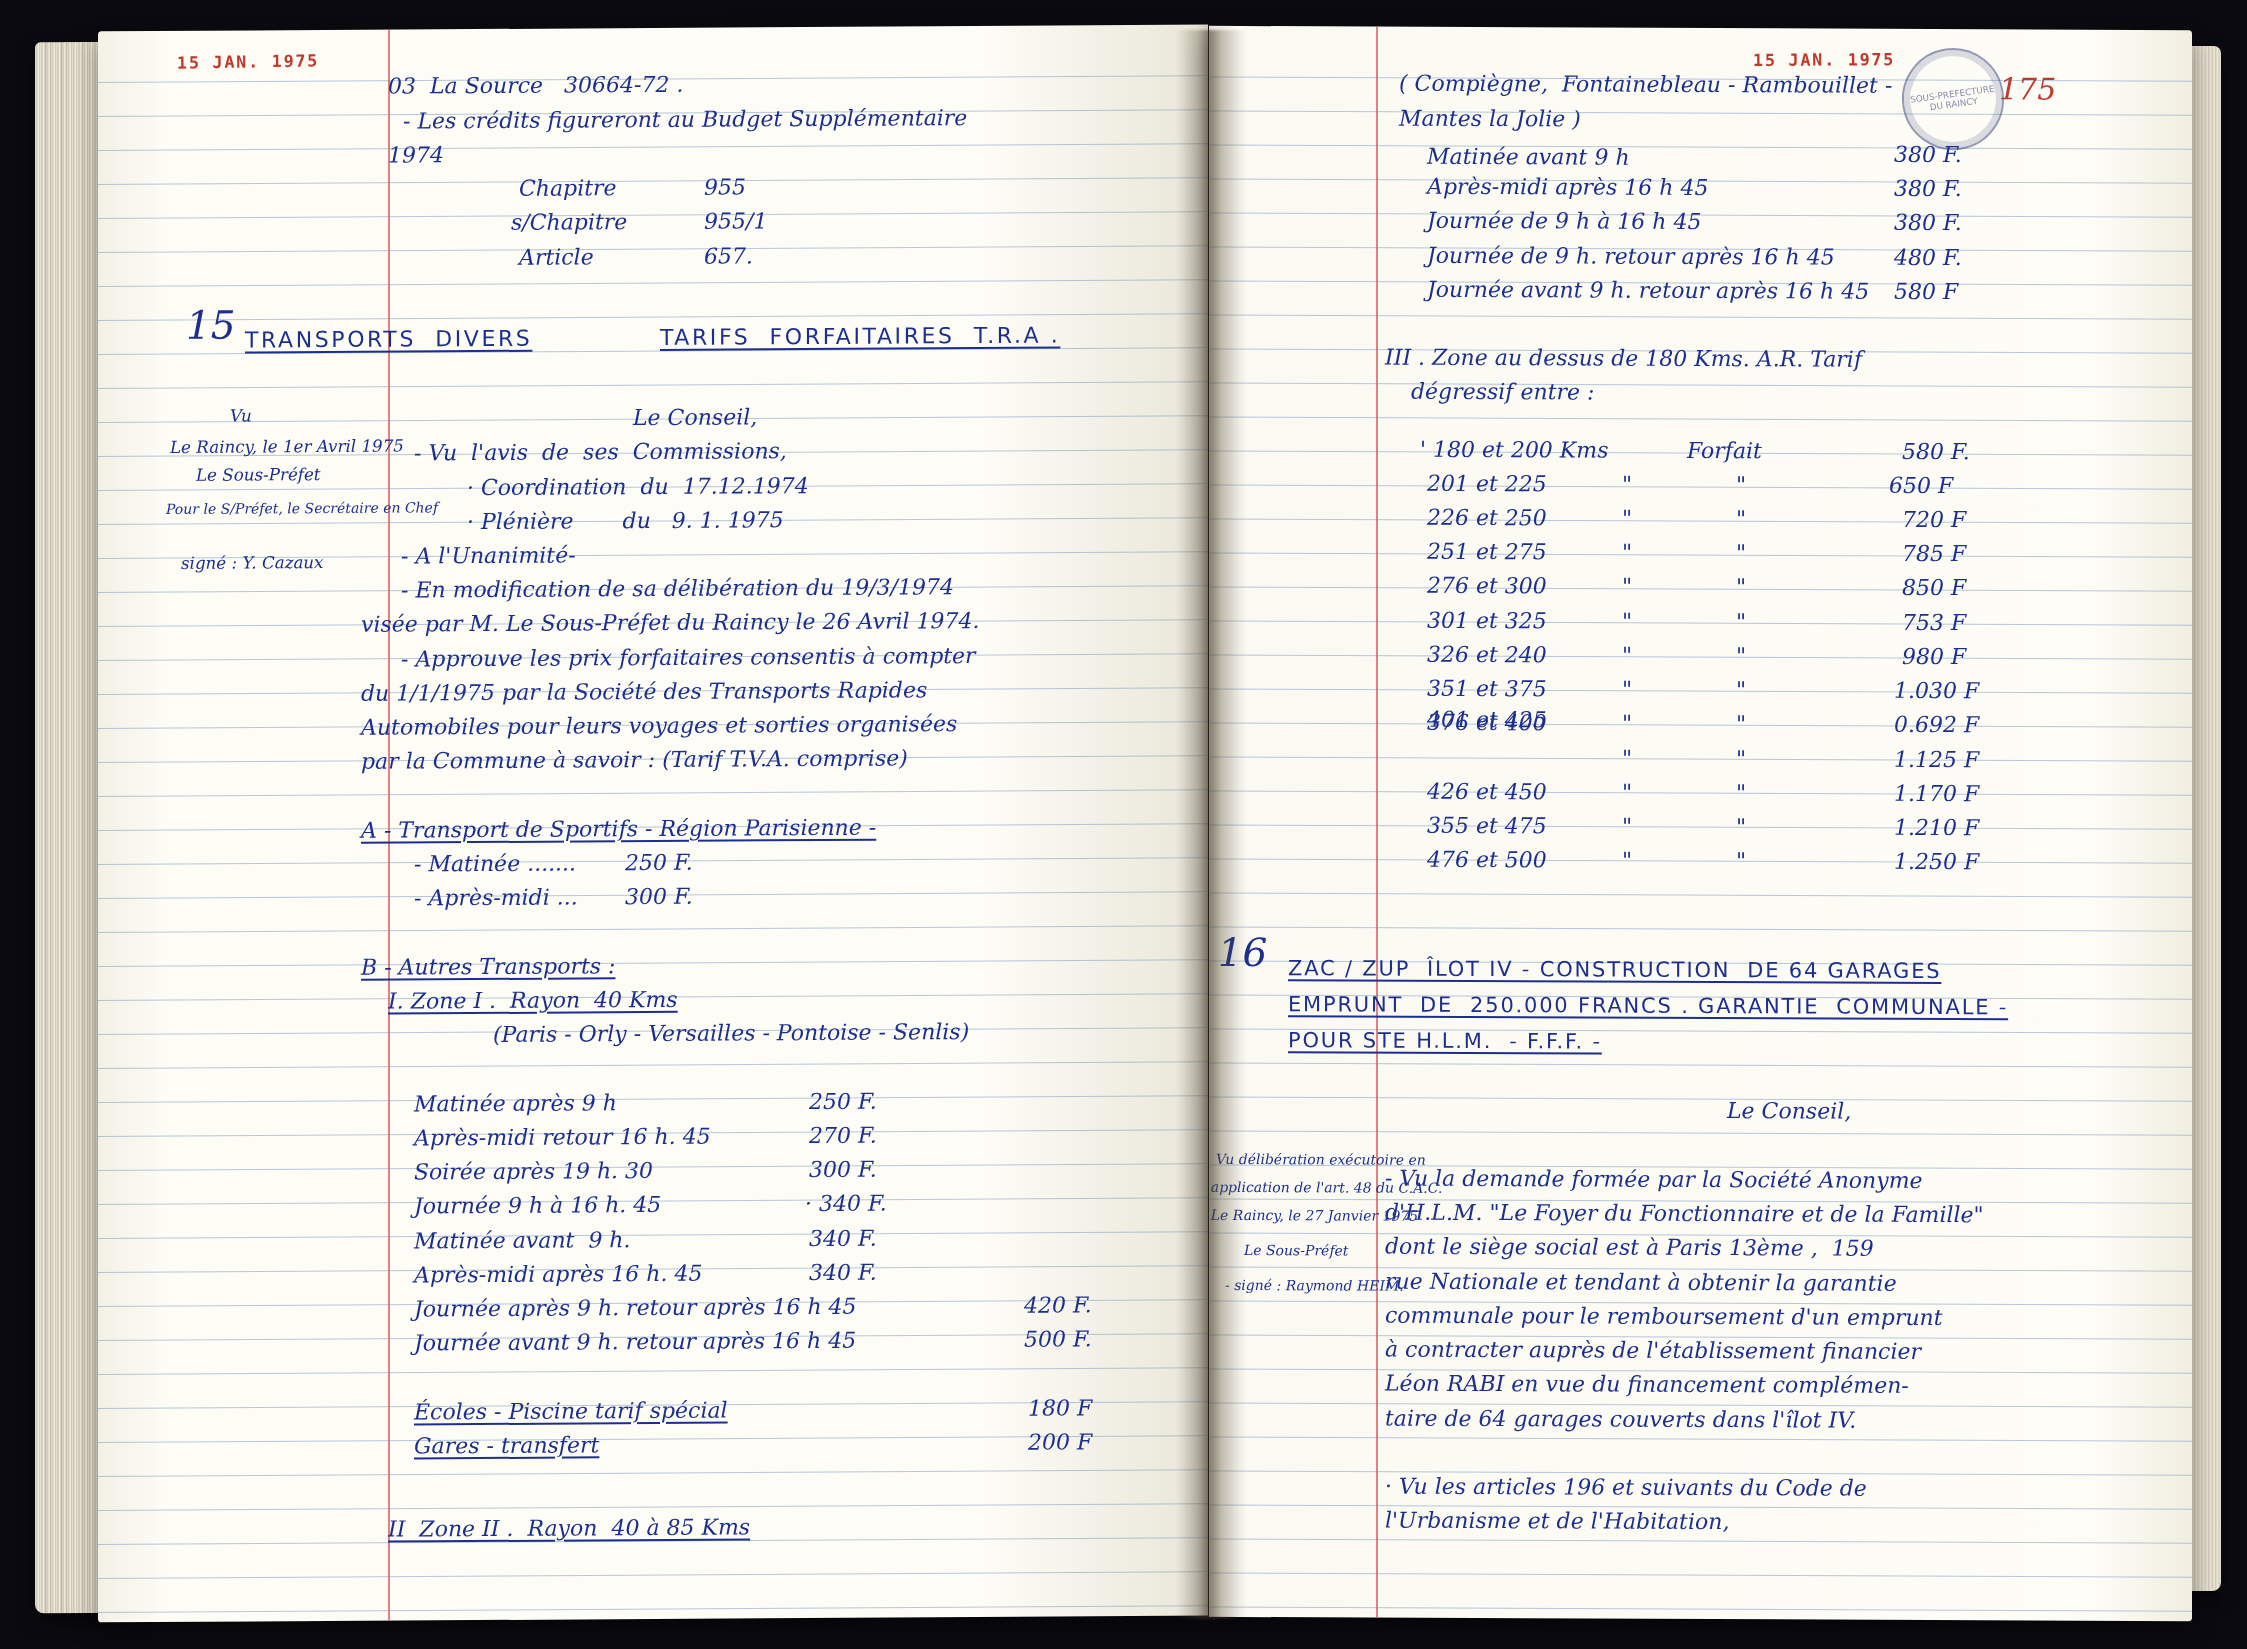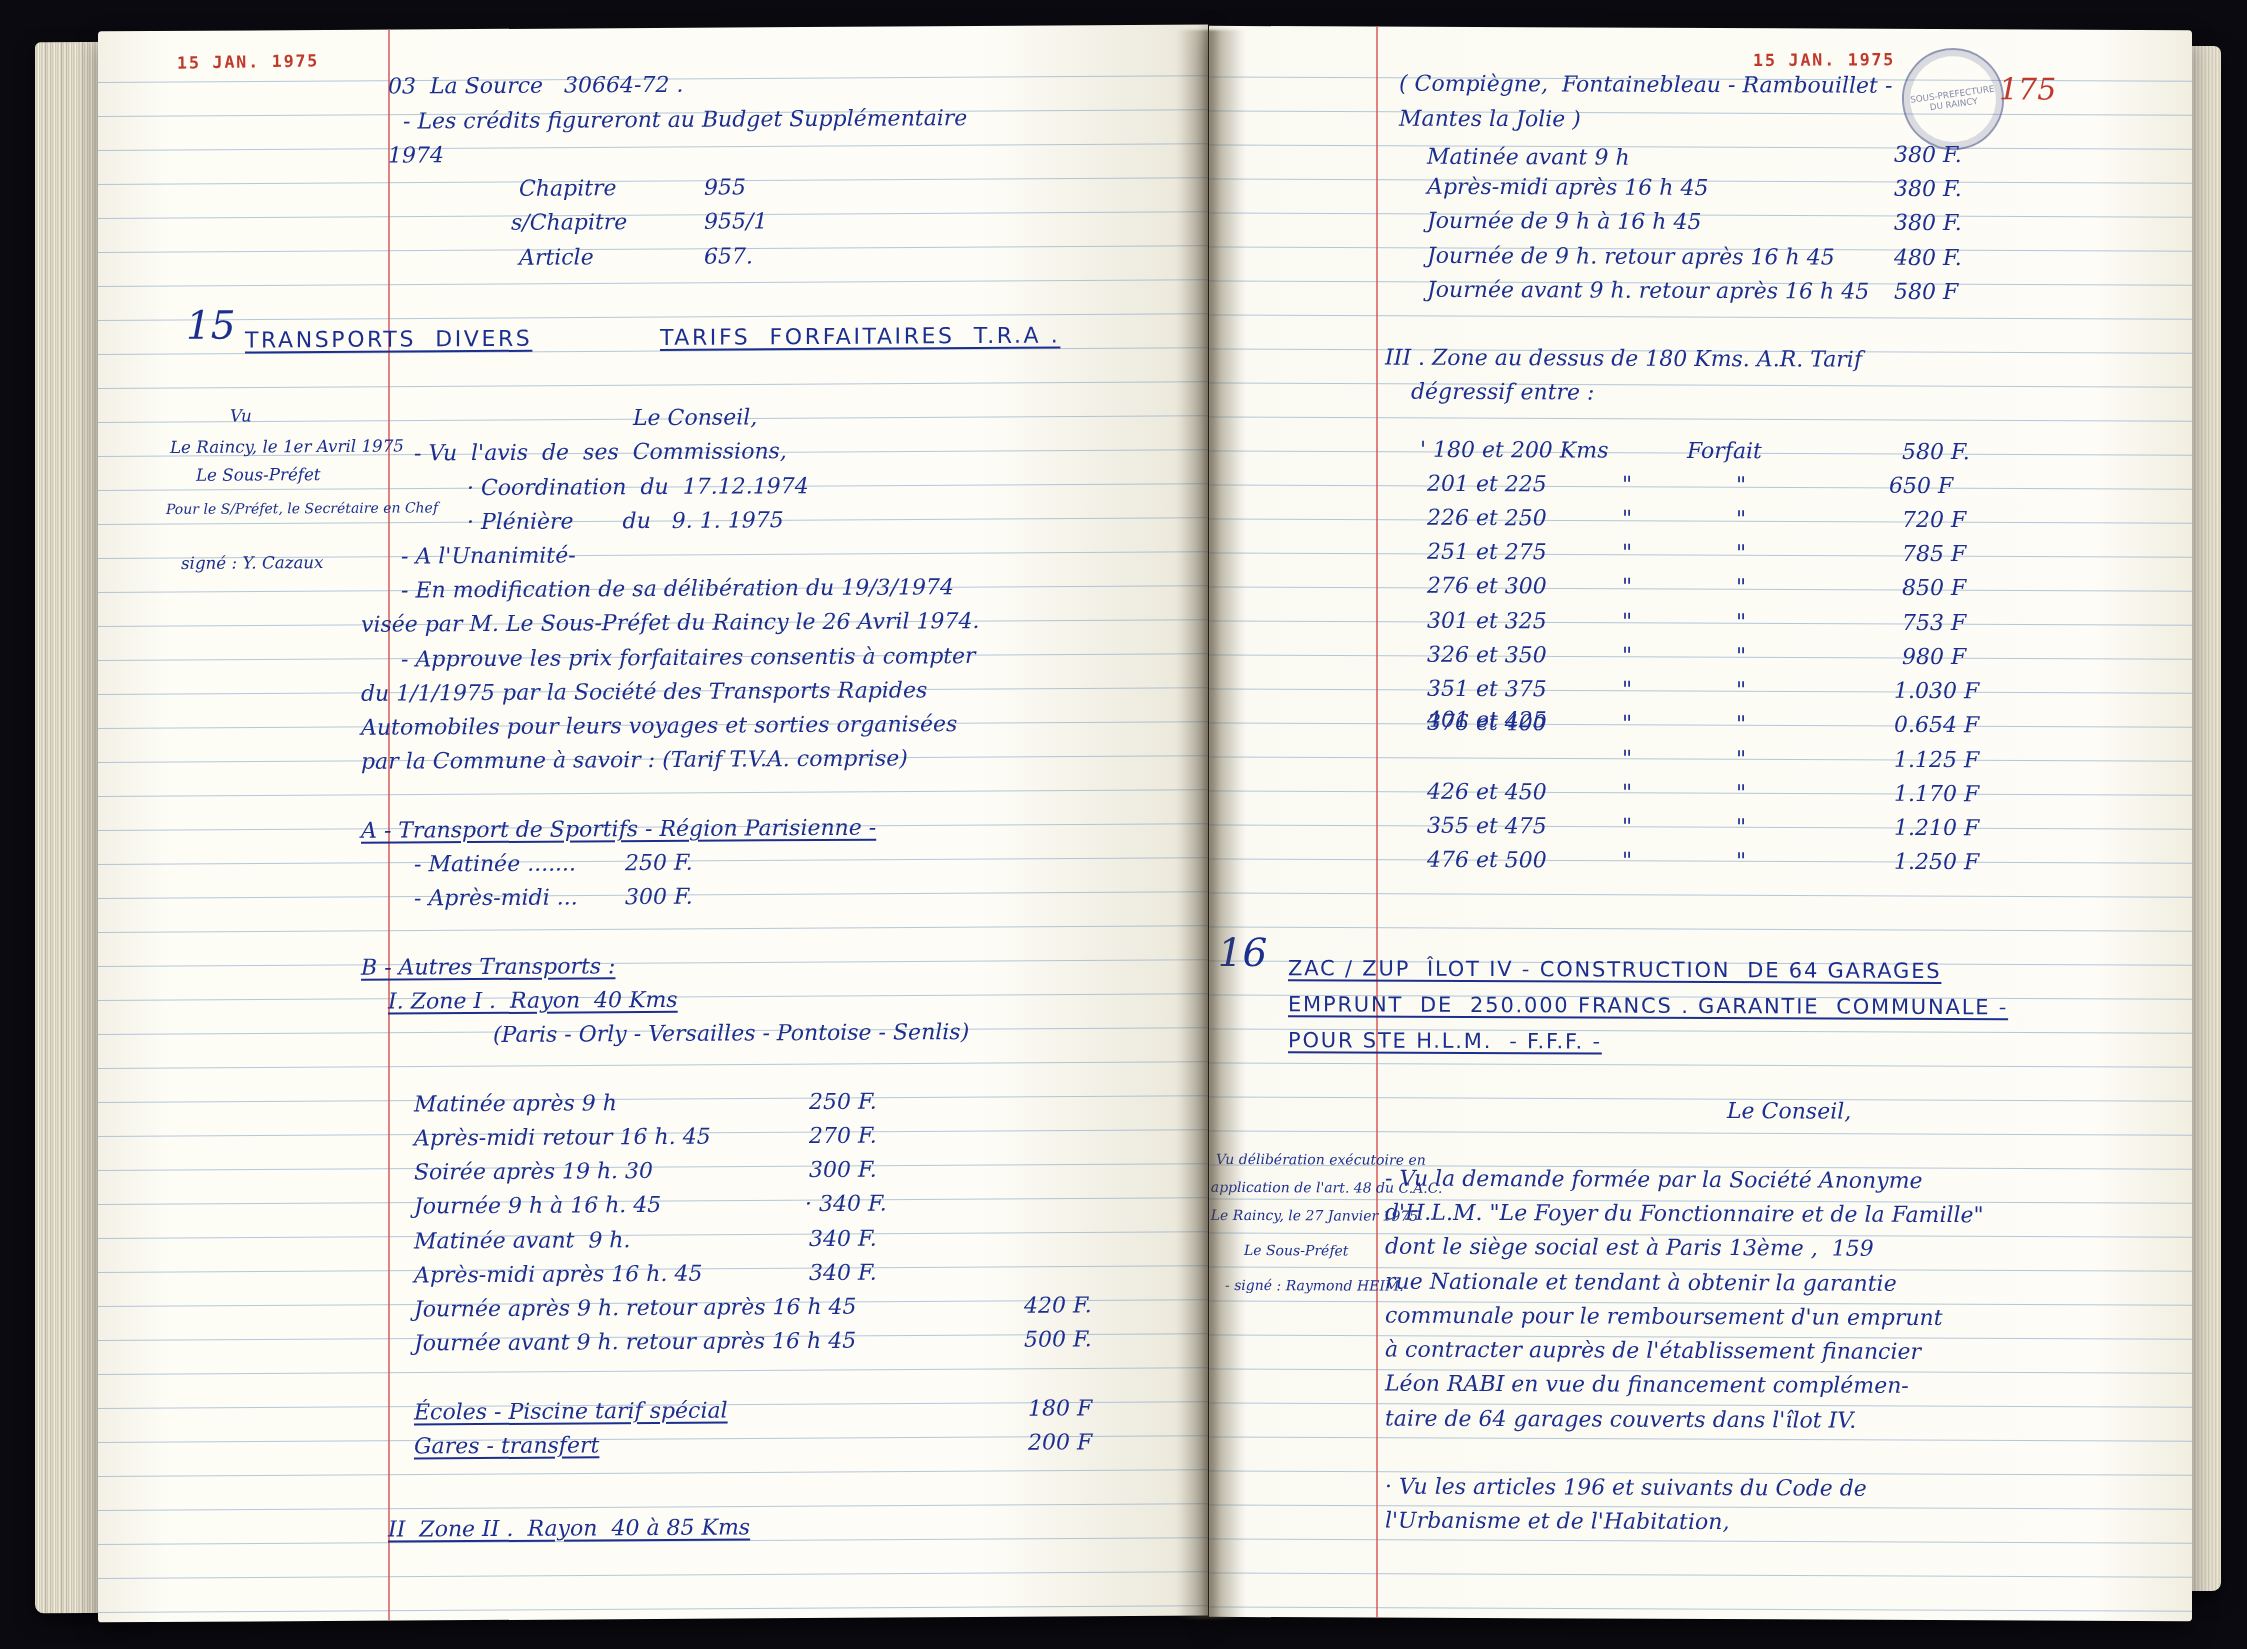--- a/index.html
+++ b/index.html
@@ -215,34 +215,34 @@
       <div class="hw ink" style="left:218px;top:542px">276 et 300</div>
       <div class="hw ink" style="left:413px;top:542px">"</div>
       <div class="hw ink" style="left:527px;top:542px">"</div>
       <div class="hw ink" style="left:693px;top:542px">850 F</div>
 
       <div class="hw ink" style="left:218px;top:577px">301 et 325</div>
       <div class="hw ink" style="left:413px;top:577px">"</div>
       <div class="hw ink" style="left:527px;top:577px">"</div>
       <div class="hw ink" style="left:693px;top:577px">753 F</div>
 
-      <div class="hw ink" style="left:218px;top:611px">326 et 350</div>
+      <div class="hw ink" style="left:218px;top:611px">326 et 240</div>
       <div class="hw ink" style="left:413px;top:611px">"</div>
       <div class="hw ink" style="left:527px;top:611px">"</div>
       <div class="hw ink" style="left:693px;top:611px">980 F</div>
 
       <div class="hw ink" style="left:218px;top:645px">351 et 375</div>
       <div class="hw ink" style="left:413px;top:645px">"</div>
       <div class="hw ink" style="left:527px;top:645px">"</div>
       <div class="hw ink" style="left:685px;top:645px">1.030 F</div>
 
       <div class="hw ink" style="left:218px;top:679px">376 et 400</div>
       <div class="hw ink" style="left:413px;top:679px">"</div>
       <div class="hw ink" style="left:527px;top:679px">"</div>
-      <div class="hw ink" style="left:685px;top:679px">0.654 F</div>
+      <div class="hw ink" style="left:685px;top:679px">0.692 F</div>
 
       <div class="hw ink" style="left:218px;top:676px">401 et 425</div>
       <div class="hw ink" style="left:413px;top:714px">"</div>
       <div class="hw ink" style="left:527px;top:714px">"</div>
       <div class="hw ink" style="left:685px;top:714px">1.125 F</div>
 
       <div class="hw ink" style="left:218px;top:748px">426 et 450</div>
       <div class="hw ink" style="left:413px;top:748px">"</div>
       <div class="hw ink" style="left:527px;top:748px">"</div>
       <div class="hw ink" style="left:685px;top:748px">1.170 F</div>

